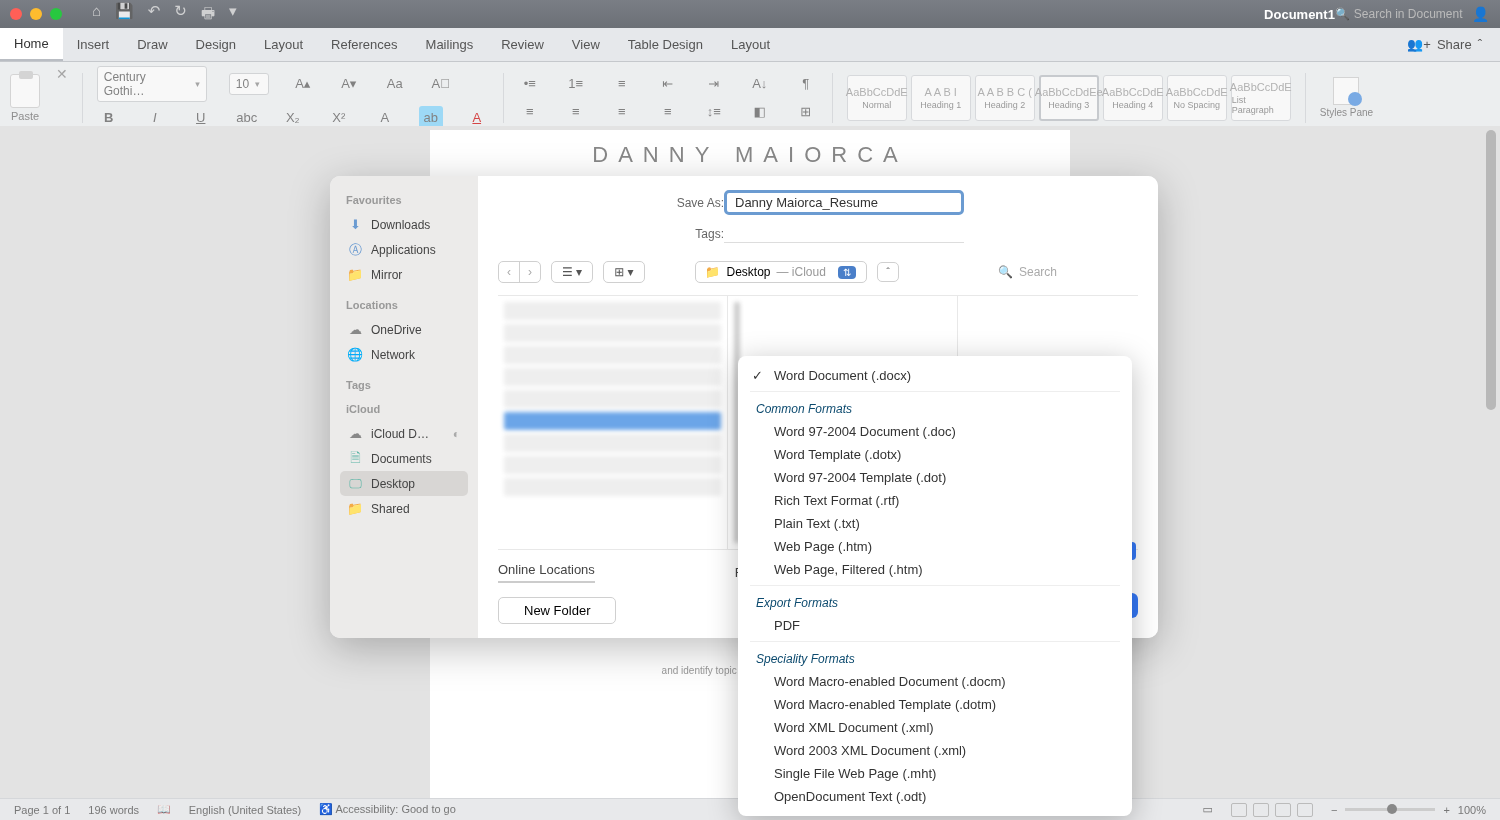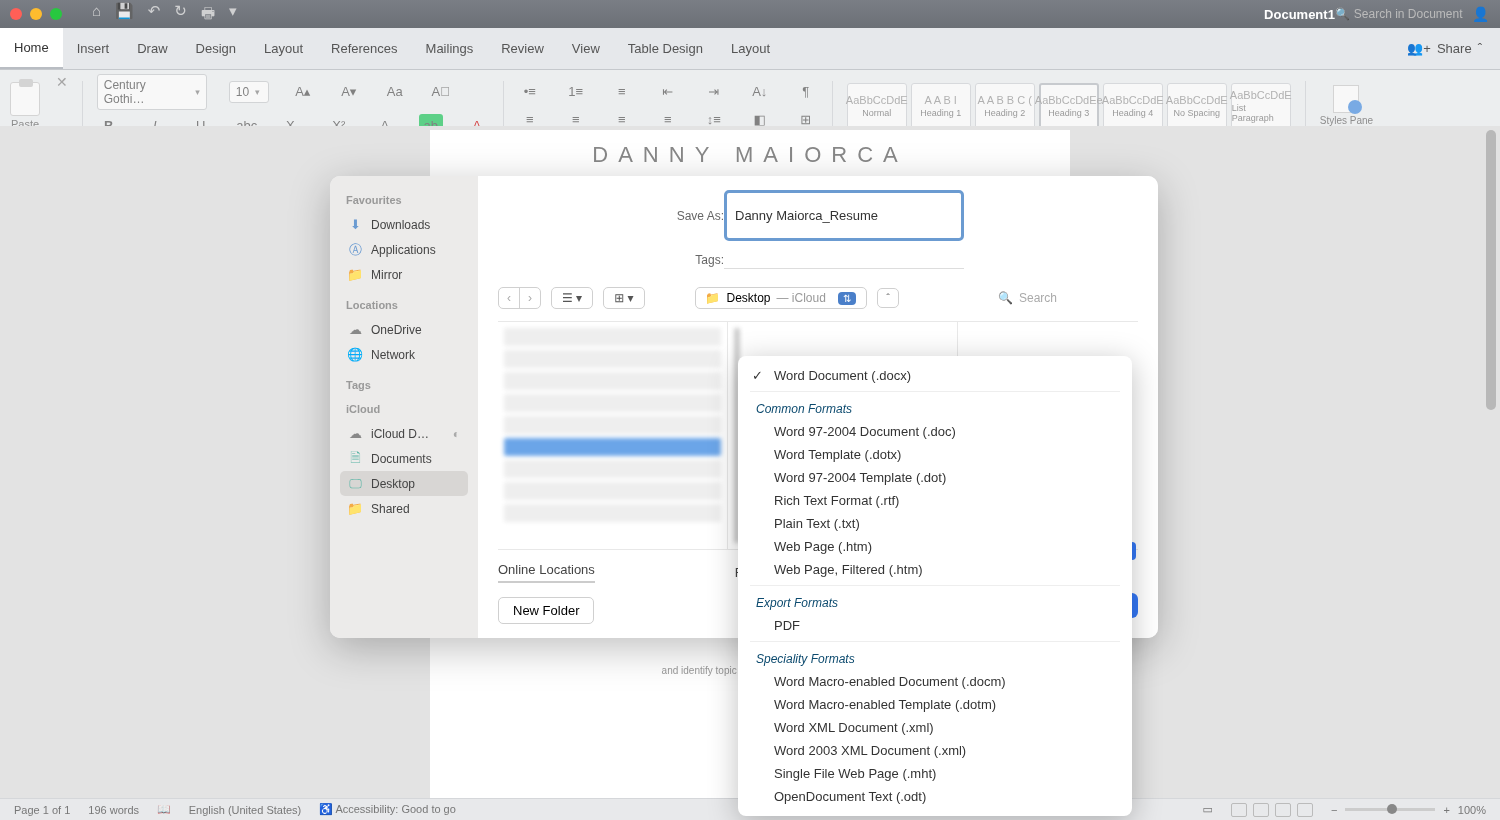--- a/index.html
+++ b/index.html
@@ -12,21 +12,21 @@
 .dot.red { background: #ff5f57; }
 .dot.yellow { background: #febc2e; }
 .dot.green { background: #28c840; }
 .titlebar-icons { display: flex; gap: 14px; margin-left: 30px; color: #e0e0e0; }
 .titlebar-icons span { font-size: 15px; opacity: .85; }
 .title { flex: 1; text-align: right; font-weight: 600; font-size: 13px; }
 .search-doc { color: #bbb; font-size: 12px; margin-right: 10px; display: flex; align-items: center; gap: 4px; }
 .user-ic { font-size: 14px; color: #ccc; }
 
 
-.tabs { height: 42px; background: #e6e8eb; display: flex; align-items: stretch; border-bottom: 1px solid #c5c8cc; }
+.tabs { height: 34px; background: #e6e8eb; display: flex; align-items: stretch; border-bottom: 1px solid #c5c8cc; }
 .tab { padding: 0 14px; display: flex; align-items: center; font-size: 13px; color: #555; cursor: default; }
 .tab.active { background: #fff; color: #333; border-bottom: 2px solid #b9bdc3; }
 .share { margin-left: auto; padding: 0 18px; display: flex; align-items: center; gap: 6px; font-size: 13px; color: #555; }
 
 
 .ribbon { height: 72px; background: #eef0f2; display: flex; align-items: center; padding: 0 10px; gap: 8px; border-bottom: 1px solid #d0d3d7; filter: opacity(.7); }
 .paste-grp { display: flex; flex-direction: column; align-items: center; font-size: 11px; color: #666; gap: 2px; }
 .paste-icn { width: 30px; height: 34px; background: #fff; border: 1px solid #ccc; border-radius: 3px; position: relative; }
 .paste-icn:before { content: ""; position: absolute; top: -4px; left: 8px; width: 14px; height: 8px; background: #ccc; border-radius: 2px; }
 .cut-x { font-size: 14px; color: #888; margin-left: 8px; align-self: flex-start; margin-top: 4px; }
@@ -59,21 +59,21 @@
 .sb-item { display: flex; align-items: center; gap: 8px; padding: 5px 8px; border-radius: 5px; color: #444; }
 .sb-item.active { background: #d8d6d4; }
 .sb-ic { width: 15px; height: 15px; color: #6b9bd1; display: flex; align-items: center; justify-content: center; font-size: 13px; }
 .sb-ic.gray { color: #888; }
 .sb-ic.teal { color: #5ab5a5; }
 .clock { margin-left: auto; font-size: 12px; color: #aaa; }
 
 .main { flex: 1; background: #fff; border-radius: 0 10px 10px 0; padding: 14px 20px; display: flex; flex-direction: column; position: relative; }
 .row { display: flex; align-items: center; margin-bottom: 10px; }
 .lbl { font-size: 12px; color: #666; width: 52px; text-align: right; }
-.input { flex: 0 0 240px; border: 3px solid #6b9bd1; border-radius: 5px; padding: 15px 8px; font-size: 13px; color: #333; background: #fff; }
+.input { flex: 0 0 240px; border: 3px solid #6b9bd1; border-radius: 5px; padding: 2px 8px; font-size: 13px; color: #333; background: #fff; }
 .tags-line { border-bottom: 1px solid #ddd; width: 240px; height: 18px; }
 
 .toolbar2 { display: flex; align-items: center; gap: 10px; margin-top: 8px; }
 .nav-btns { display: flex; border: 1px solid #d0d0d0; border-radius: 5px; overflow: hidden; }
 .nav-btns span { padding: 3px 8px; color: #aaa; font-size: 12px; border-right: 1px solid #d0d0d0; }
 .nav-btns span:last-child { border: none; }
 .view-btn { border: 1px solid #d0d0d0; border-radius: 5px; padding: 3px 10px; font-size: 12px; color: #555; display: flex; align-items: center; gap: 4px; }
 .loc-pill { border: 1px solid #d0d0d0; border-radius: 5px; padding: 3px 10px; font-size: 12px; display: flex; align-items: center; gap: 6px; margin-left: 40px; }
 .loc-pill .fld { color: #4a90e2; }
 .loc-pill .cld { color: #999; }
@@ -82,21 +82,21 @@
 .search2 { margin-left: auto; display: flex; align-items: center; gap: 6px; border-bottom: 1px solid transparent; font-size: 12px; color: #aaa; width: 140px; }
 
 .browser { flex: 1; display: flex; margin-top: 12px; border-top: 1px solid #e8e8e8; border-bottom: 1px solid #e8e8e8; }
 .col { flex: 1; border-right: 1px solid #e8e8e8; padding: 6px; }
 .col:last-child { border: none; flex: 0 0 180px; }
 .blur-item { height: 18px; background: #eee; margin-bottom: 4px; border-radius: 2px; filter: blur(2px); }
 .blur-item.sel3 { background: #6ba5e8; }
 
 .bottom-row { display: flex; align-items: center; gap: 20px; padding: 12px 0 0; font-size: 13px; color: #444; }
 .online-loc { border-bottom: 2px solid #ccc; padding-bottom: 4px; }
-.newf-btn { border: 1px solid #d0d0d0; border-radius: 5px; padding: 5px 14px; font-size: 13px; background: #fff; margin-top: 14px; align-self: flex-start; }
+.newf-btn { border: 1px solid #d0d0d0; border-radius: 5px; padding: 5px 25px; font-size: 13px; background: #fff; margin-top: 14px; align-self: flex-start; }
 .save-btn { position: absolute; right: 20px; bottom: 20px; background: #3478f6; color: #fff; border-radius: 6px; padding: 5px 20px; font-size: 13px; }
 .ff-btn-blue { position: absolute; right: 22px; top: 366px; width: 18px; height: 18px; background: #3478f6; border-radius: 4px; }
 
 
 .dropdown { position: absolute; top: 356px; left: 718px; width: 394px; background: #fff; border-radius: 8px; box-shadow: 0 6px 30px rgba(0,0,0,.25); padding: 8px 0; font-size: 13px; color: #333; z-index: 100; margin-left: 20px; }
 .dd-item { padding: 4px 18px 4px 36px; position: relative; }
 .dd-item.checked:before { content: "✓"; position: absolute; left: 14px; }
 .dd-hdr { padding: 6px 18px 4px; color: #0c4a6e; font-size: 12px; font-style: italic; }
 .dd-sep { height: 1px; background: #eee; margin: 4px 12px; }
 
@@ -176,21 +176,21 @@
       <div class="btn-ic">
           <i>I</i>
         </div>
       <div class="btn-ic">
           <u>U</u>
         </div>
       <div class="btn-ic">abc</div>
       <div class="btn-ic">X₂</div>
       <div class="btn-ic">X²</div>
       <div class="btn-ic">A</div>
-      <div class="btn-ic" style="background:#22c55e">ab</div>
+      <div class="btn-ic" style="background:#7dd3fc">ab</div>
       <div class="btn-ic" style="color:#c00">
           <u>A</u>
         </div>
     </div>
   </div>
   <div class="divider"></div>
   <div class="stack">
     <div class="font-row">
       <div class="btn-ic">•≡</div>
       <div class="btn-ic">1≡</div>

